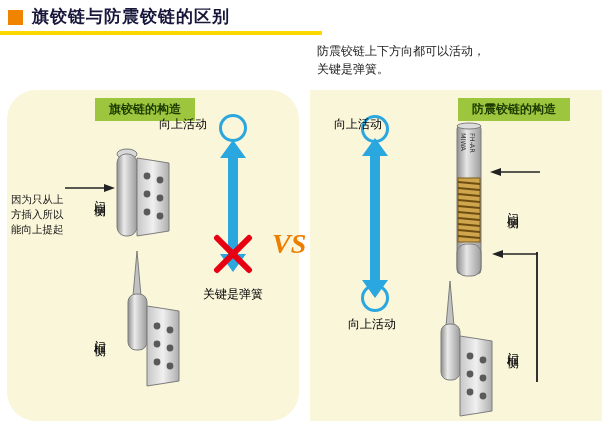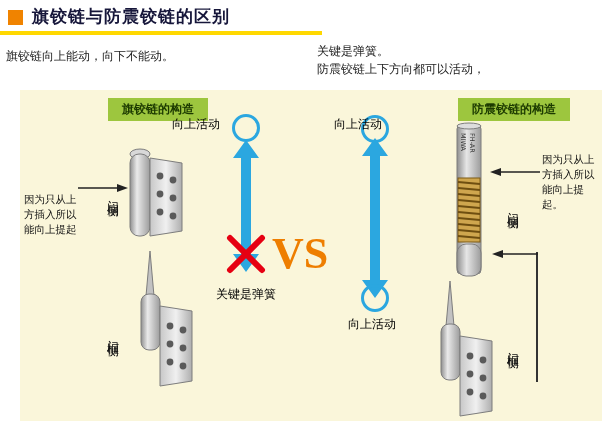--- a/index.html
+++ b/index.html
@@ -11,53 +11,52 @@
   
   .bullet { position: absolute; left: 8px; top: 10px; width: 15px; height: 15px; background: #f08300; }
   .page-title { position: absolute; left: 32px; top: 5px; font-size: 17px; font-weight: bold; color: #16163a; letter-spacing: 1px; }
   .title-underline { position: absolute; left: 0; top: 31px; width: 322px; height: 4px; background: #ffd800; }
 
   .intro-left { position: absolute; left: 6px; top: 48px; font-size: 12px; color: #222; }
   .intro-right { position: absolute; left: 317px; top: 42px; font-size: 12px; color: #222; line-height: 18px; }
 
   
   .panel { position: absolute; top: 90px; width: 292px; height: 331px; background: #faf6da; }
-  .panel-left { left: 20px; }
+  .panel-left { left: 7px; border-radius: 29px; }
   .panel-right { left: 310px; }
 
   .badge { position: absolute; top: 8px; background: #9dc63e; color: #1c3a00; font-size: 12px; font-weight: bold; padding: 3px 14px; white-space: nowrap; }
   .panel-left .badge { left: 88px; }
   .panel-right .badge { left: 100px; margin-left: 48px; }
 
   .dir-label { position: absolute; font-size: 12px; color: #000000; z-index: 3; white-space: nowrap; }
   .ok-circle { position: absolute; width: 28px; height: 28px; border: 3px solid #2ba7e0; border-radius: 50%; z-index: 2; }
   .arrow-svg, .hinge-svg { position: absolute; }
   .arrow-svg { z-index: 1; }
   .xmark { position: absolute; z-index: 4; }
 
   .vlabel { position: absolute; writing-mode: vertical-rl; font-size: 12px; letter-spacing: 3px; color: #111; }
   .note { position: absolute; width: 56px; font-size: 10.5px; line-height: 15px; color: #111; word-break: break-all; }
   .pointer { position: absolute; }
   .vline { position: absolute; width: 2px; background: #333; }
 
-  .vs { position: absolute; left: 272px; top: 228px; font-family: "Liberation Serif", serif; font-weight: bold; font-size: 44px; color: #ee7e00; z-index: 5; }
+  .vs { position: absolute; left: 272px; top: 228px; font-family: "Liberation Serif", serif; font-style: italic; font-weight: bold; font-size: 28px; color: #ee7e00; z-index: 5; }
 </style>
 </head>
 <body>
 
 <div class="page">
 
   <span class="bullet"></span>
   <h1 class="page-title">旗铰链与防震铰链的区别</h1>
   <div class="title-underline"></div>
 
-  <p class="intro-left">旗铰链向上能动，向下不能动。</p>
   <div class="intro-right">
+    <div>防震铰链上下方向都可以活动，</div>
     <div>关键是弹簧。</div>
-    <div>防震铰链上下方向都可以活动，</div>
   </div>
 
   <div class="vs">VS</div>
 
   <section class="panel panel-left">
     <div class="badge">旗铰链的构造</div>
 
     <div class="dir-label" style="left:152px; top:26px;">向上活动</div>
     <div class="ok-circle" style="left:212px; top:24px;"></div>
 
@@ -191,21 +190,20 @@
       <circle cx="34" cy="76" r="3.4" fill="#5a5a5a"></circle>
         <circle cx="47" cy="80" r="3.4" fill="#5a5a5a"></circle>
       <circle cx="34" cy="94" r="3.4" fill="#5a5a5a"></circle>
         <circle cx="47" cy="98" r="3.4" fill="#5a5a5a"></circle>
       <circle cx="34" cy="112" r="3.4" fill="#5a5a5a"></circle>
         <circle cx="47" cy="116" r="3.4" fill="#5a5a5a"></circle>
     </svg>
 
     <div class="vlabel" style="left:194px; top:252px;">门框侧</div>
 
-    <div class="note" style="left:232px; top:62px;">因为只从上方插入所以能向上提起。</div>
     <svg class="pointer" style="left:180px; top:76px;" width="50" height="12" viewBox="0 0 50 12">
       <line x1="9" y1="6" x2="50" y2="6" stroke="#222" stroke-width="1.5"></line>
       <polygon points="0,6 11,2 11,10" fill="#222"></polygon>
     </svg>
 
     <div class="vline" style="left:226px; top:162px; height:130px;"></div>
     <svg class="pointer" style="left:182px; top:158px;" width="46" height="12" viewBox="0 0 46 12">
       <line x1="9" y1="6" x2="46" y2="6" stroke="#222" stroke-width="1.5"></line>
       <polygon points="0,6 11,2 11,10" fill="#222"></polygon>
     </svg>

